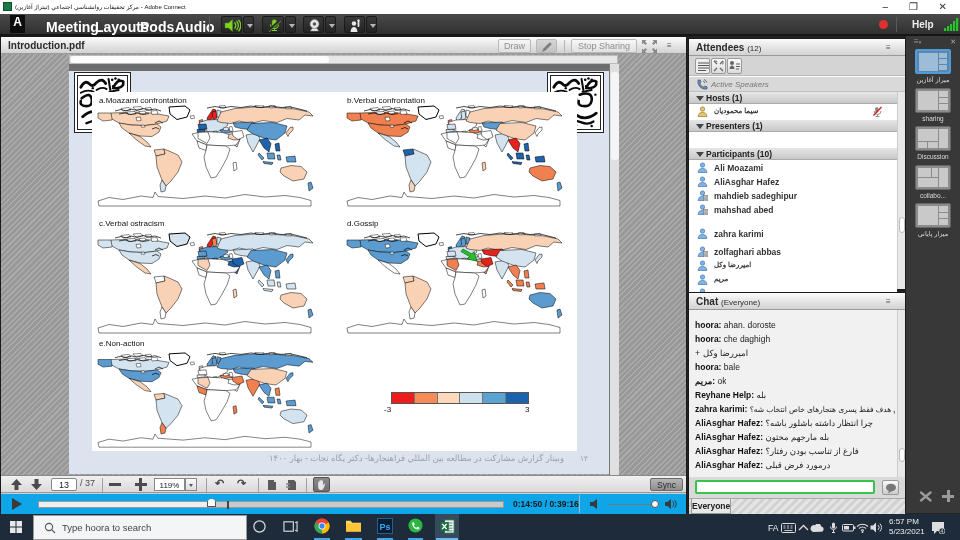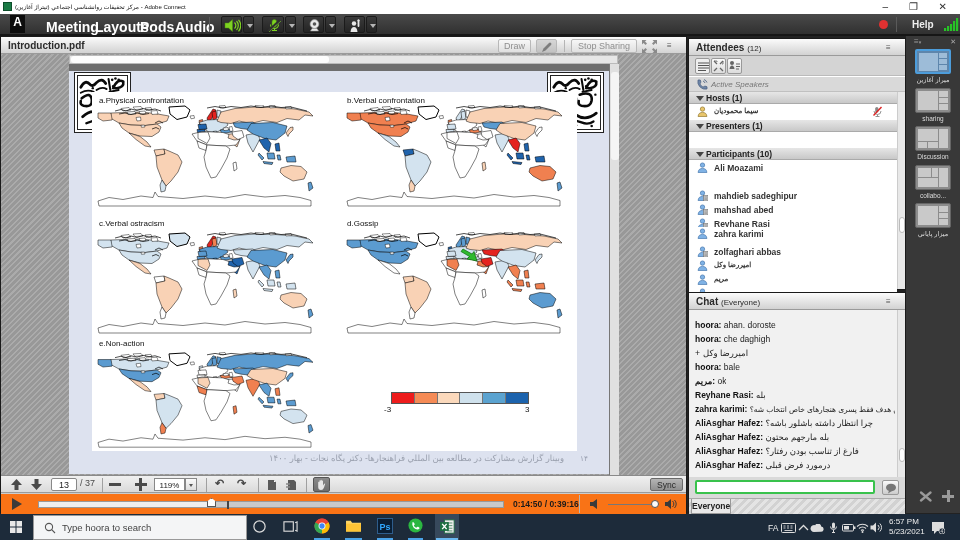--- a/index.html
+++ b/index.html
@@ -41,21 +41,21 @@
 .logo{position:absolute;width:57px;height:61px;background:#fff;border:1px solid #222;padding:2px}
 .logo .in{width:100%;height:100%;border:1px solid #222;overflow:hidden}
 .mlabel{position:absolute;font-size:8px;color:#111}
 .map{position:absolute;width:219px;height:104px}
 #legend{position:absolute;left:322px;top:321px;width:138px;height:12px;border:1px solid #555;display:flex}
 #legend div{flex:1;border-right:1px solid #777}
 #caption{position:absolute;right:45px;top:382px;font-size:8.5px;color:#9aa0ae;direction:rtl}
 #pageno{position:absolute;left:511px;top:383px;font-size:7.5px;color:#999fb0}
 
 #navbar{left:0;top:438px;width:685px;height:18px;background:linear-gradient(#f0f0f0,#dadada);border-top:1px solid #8a8a8a;border-bottom:1px solid #9a9a9a}
-#playbar{left:0;top:457px;width:685px;height:20px;background:#f97316}
+#playbar{left:0;top:457px;width:685px;height:20px;background:#0ea5e9}
 .nico{position:absolute;top:3px;color:#4a4a4a;font-size:11px;font-weight:bold}
 #pgbox{position:absolute;left:50px;top:2px;width:26px;height:13px;background:#fff;border:1px solid #888;border-radius:2px;font-size:9px;color:#222;text-align:center;line-height:13px}
 #zbox{position:absolute;left:153px;top:2px;width:31px;height:13px;background:#fff;border:1px solid #888;font-size:8px;color:#222;text-align:center;line-height:13px}
 #zdd{position:absolute;left:184px;top:2px;width:12px;height:13px;background:linear-gradient(#fafafa,#ddd);border:1px solid #888;color:#333;font-size:5px;text-align:center;line-height:13px}
 .nsep{position:absolute;top:2px;width:1px;height:14px;background:#a0a0a0}
 #syncbtn{position:absolute;left:649px;top:2px;width:33px;height:13px;background:linear-gradient(#b5b5b5,#8f8f8f);border:1px solid #6a6a6a;border-radius:2px;color:#2a2a2a;font-size:8.5px;text-align:center;line-height:12px}
 #handbtn{position:absolute;left:312px;top:1px;width:17px;height:15px;background:linear-gradient(#8a8a8a,#6f6f6f);border:1px solid #555;border-radius:2px;color:#ddd;font-size:9px;text-align:center;line-height:14px}
 #ptrack{position:absolute;left:37px;top:7px;width:466px;height:7px;background:#c9c9c9;border:1px solid #999}
 #ptrack .played{position:absolute;left:0;top:0;width:173px;height:100%;background:#efefef}
 #ptrack .tick{position:absolute;left:188px;top:-1px;width:2px;height:8px;background:#444}
@@ -298,21 +298,21 @@
         </svg>
       <svg class="map" viewBox="0 0 219 104" style="left:26px;top:161px;--ak:#d3e3ef;--ca:#d3e3ef;--us:#d3e3ef;--gl:#d3e3ef;--mx:#f9d2b5;--co:#fff;--sa:#f9d2b5;--cl:#fff;--uk:#f08050;--no:#e4231f;--sw:#f08050;--fi:#d3e3ef;--eu:#5b9bd0;--fr:#5b9bd0;--ib:#5b9bd0;--ru:#d3e3ef;--kz:#d3e3ef;--tr:#5b9bd0;--me:#1f63ac;--ir:#1f63ac;--in:#d3e3ef;--cn:#5b9bd0;--se:#5b9bd0;--id:#d3e3ef;--ph:#5b9bd0;--jp:#5b9bd0;--naf:#fff;--dz:#f9d2b5;--ng:#fff;--af:#fff;--mg:#f9d2b5;--au:#f9d2b5;--nz:#5b9bd0;--an:#fff">
           <use href="#WM"></use>
         </svg>
       <svg class="map" viewBox="0 0 219 104" style="left:275px;top:161px;--ak:#5b9bd0;--ca:#5b9bd0;--us:#5b9bd0;--gl:#fff;--mx:#fff;--co:#f9d2b5;--sa:#f9d2b5;--cl:#fff;--uk:#1f63ac;--no:#5b9bd0;--sw:#5b9bd0;--fi:#5b9bd0;--eu:#d3e3ef;--fr:#d3e3ef;--ib:#d3e3ef;--ru:#f9d2b5;--kz:#e4231f;--tr:#d3e3ef;--me:#f08050;--ir:#e4231f;--in:#d3e3ef;--cn:#d3e3ef;--se:#f08050;--id:#f08050;--ph:#f08050;--jp:#d3e3ef;--naf:#fff;--dz:#f08050;--ng:#fff;--af:#fff;--mg:#fff;--au:#5b9bd0;--nz:#5b9bd0;--an:#fff;--ar:#2fba2f;--ars:#0a6a0a">
           <use href="#WM"></use>
         </svg>
       <svg class="map" viewBox="0 0 219 104" preserveAspectRatio="none" style="left:26px;top:281px;height:98px;--ak:#5b9bd0;--ca:#d3e3ef;--us:#5b9bd0;--gl:#fff;--mx:#f9d2b5;--co:#f9d2b5;--sa:#d3e3ef;--cl:#f08050;--uk:#d3e3ef;--no:#5b9bd0;--sw:#5b9bd0;--fi:#5b9bd0;--eu:#fff;--fr:#fff;--ib:#fff;--ru:#5b9bd0;--kz:#5b9bd0;--tr:#f08050;--me:#fff;--ir:#f08050;--in:#f08050;--cn:#f9d2b5;--se:#5b9bd0;--id:#5b9bd0;--ph:#f08050;--jp:#5b9bd0;--naf:#fff;--dz:#f9d2b5;--ng:#f08050;--af:#fff;--mg:#f08050;--au:#d3e3ef;--nz:#5b9bd0;--an:#fff">
           <use href="#WM"></use>
         </svg>
-      <div class="mlabel" style="left:30px;top:25px">a.Physical confrontation</div>
+      <div class="mlabel" style="left:30px;top:25px">a.Moazami confrontation</div>
       <div class="mlabel" style="left:278px;top:25px">b.Verbal confrontation</div>
       <div class="mlabel" style="left:30px;top:148px">c.Verbal ostracism</div>
       <div class="mlabel" style="left:278px;top:148px">d.Gossip</div>
       <div class="mlabel" style="left:30px;top:268px">e.Non-action</div>
       <div id="legend">
         <div style="background:#ee1c1c"></div>
           <div style="background:#f58b56"></div>
           <div style="background:#fbd9bc"></div>
         <div style="background:#cfe1ec"></div>
           <div style="background:#5ba3d0"></div>
@@ -431,43 +431,41 @@
   <div class="secbar" style="top:109px">
       <div class="tri"></div>
       <span>Participants (10)</span>
     </div>
   <div class="arow" style="top:122px">
       <svg class="aico" viewBox="0 0 12 12" style="">
         <use href="#person"></use>
       </svg>
       <span>Ali Moazami</span>
     </div>
+  <div class="arow" style="top:136px">
+      <svg class="aico" viewBox="0 0 12 12" style="">
+        <use href="#person"></use>
+      </svg>
+      <span>AliAsghar Hafez</span>
+    </div>
   <div class="arow" style="top:150px">
       <svg class="aico" viewBox="0 0 12 12" style="">
         <use href="#person"></use>
         <rect x="7" y="6" width="5" height="6" fill="#cfcfcf" stroke="#666" stroke-width="0.6"></rect>
         <path d="M8 7.5 h3 M8 9 h3 M8 10.5 h3" stroke="#666" stroke-width="0.5"></path>
       </svg>
       <span>mahdieb sadeghipur</span>
     </div>
   <div class="arow" style="top:164px">
       <svg class="aico" viewBox="0 0 12 12" style="">
         <use href="#person"></use>
         <rect x="7" y="6" width="5" height="6" fill="#cfcfcf" stroke="#666" stroke-width="0.6"></rect>
         <path d="M8 7.5 h3 M8 9 h3 M8 10.5 h3" stroke="#666" stroke-width="0.5"></path>
       </svg>
       <span>mahshad abed</span>
-    </div>
-  <div class="arow" style="top:178px">
-      <svg class="aico" viewBox="0 0 12 12" style="">
-        <use href="#person"></use>
-        <rect x="7" y="6" width="5" height="6" fill="#cfcfcf" stroke="#666" stroke-width="0.6"></rect>
-        <path d="M8 7.5 h3 M8 9 h3 M8 10.5 h3" stroke="#666" stroke-width="0.5"></path>
-      </svg>
-      <span>Reyhane Rasi</span>
     </div>
   <div class="arow" style="top:188px">
       <svg class="aico" viewBox="0 0 12 12" style="">
         <use href="#person"></use>
       </svg>
       <span>zahra karimi</span>
     </div>
   <div class="arow" style="top:206px">
       <svg class="aico" viewBox="0 0 12 12" style="">
         <use href="#person"></use>
@@ -502,21 +500,21 @@
   <div class="phead">
       <b>Chat <span style="font-weight:normal;font-size:8px">(Everyone)</span></b>
       <div class="pmenu">≡</div>
     </div>
   <div id="chatmsgs">
       <div class="cmsg" style="top:10px"><b>hoora:</b> ahan. doroste</div>
       <div class="cmsg" style="top:24px"><b>hoora:</b> che daghigh</div>
       <div class="cmsg" style="top:38px"><span style="position:absolute;left:0;top:0">+</span><span style="margin-left:8px" dir="rtl">امیررضا وکل</span></div>
       <div class="cmsg" style="top:52px"><b>hoora:</b> bale</div>
       <div class="cmsg" style="top:66px"><b>مریم:</b> ok</div>
-      <div class="cmsg" style="top:80px"><b>Reyhane Rasi:</b> بله</div>
+      <div class="cmsg" style="top:80px"><b>Reyhane Help:</b> بله</div>
       <div class="cmsg" style="top:94px"><b>zahra karimi:</b> <span style="font-size:7.5px">خب برای این هدف فقط پسری هنجارهای خاص انتخاب شه؟</span></div>
       <div class="cmsg" style="top:108px"><b>AliAsghar Hafez:</b> چرا انتظار داشته باشلور باشه؟</div>
       <div class="cmsg" style="top:122px"><b>AliAsghar Hafez:</b> بله مارجهم محتون</div>
       <div class="cmsg" style="top:136px"><b>AliAsghar Hafez:</b> فارغ از تناسب بودن رفتار؟</div>
       <div class="cmsg" style="top:150px"><b>AliAsghar Hafez:</b> درمورد فرض قبلی</div>
     </div>
   <div id="chatsb">
       <div style="position:absolute;left:1px;top:138px;width:6px;height:14px;background:#fdfdfd;border:1px solid #bbb;border-radius:3px"></div>
     </div>
   <div id="chatin">

